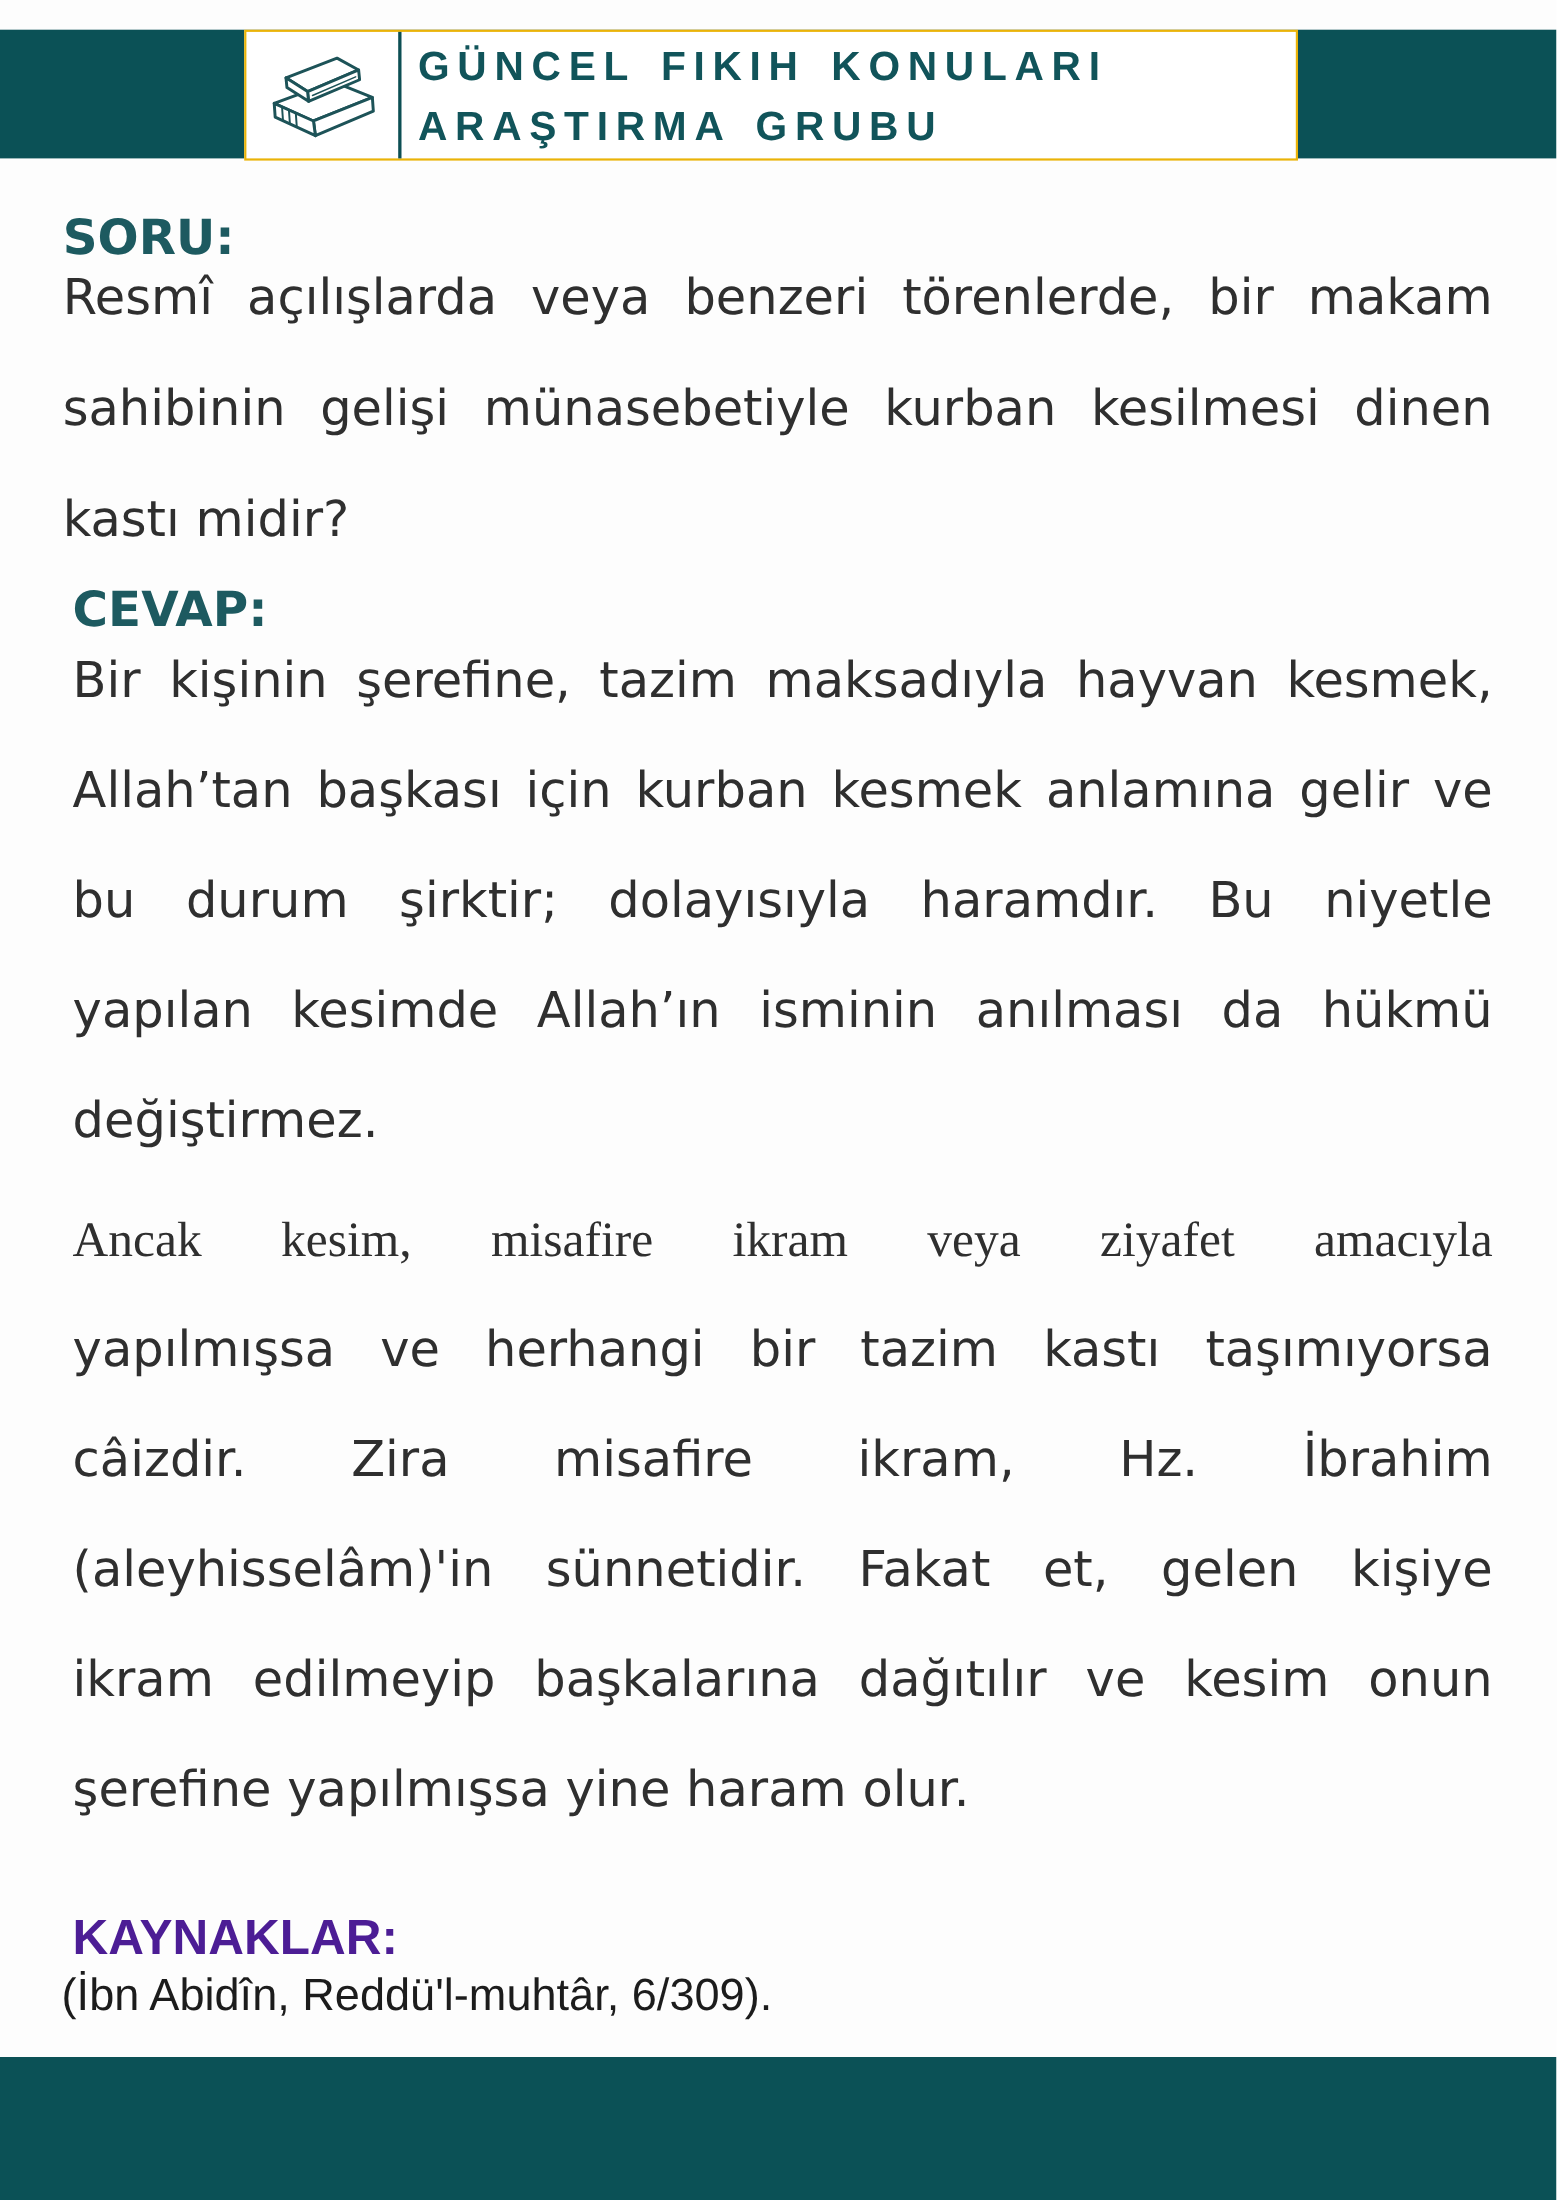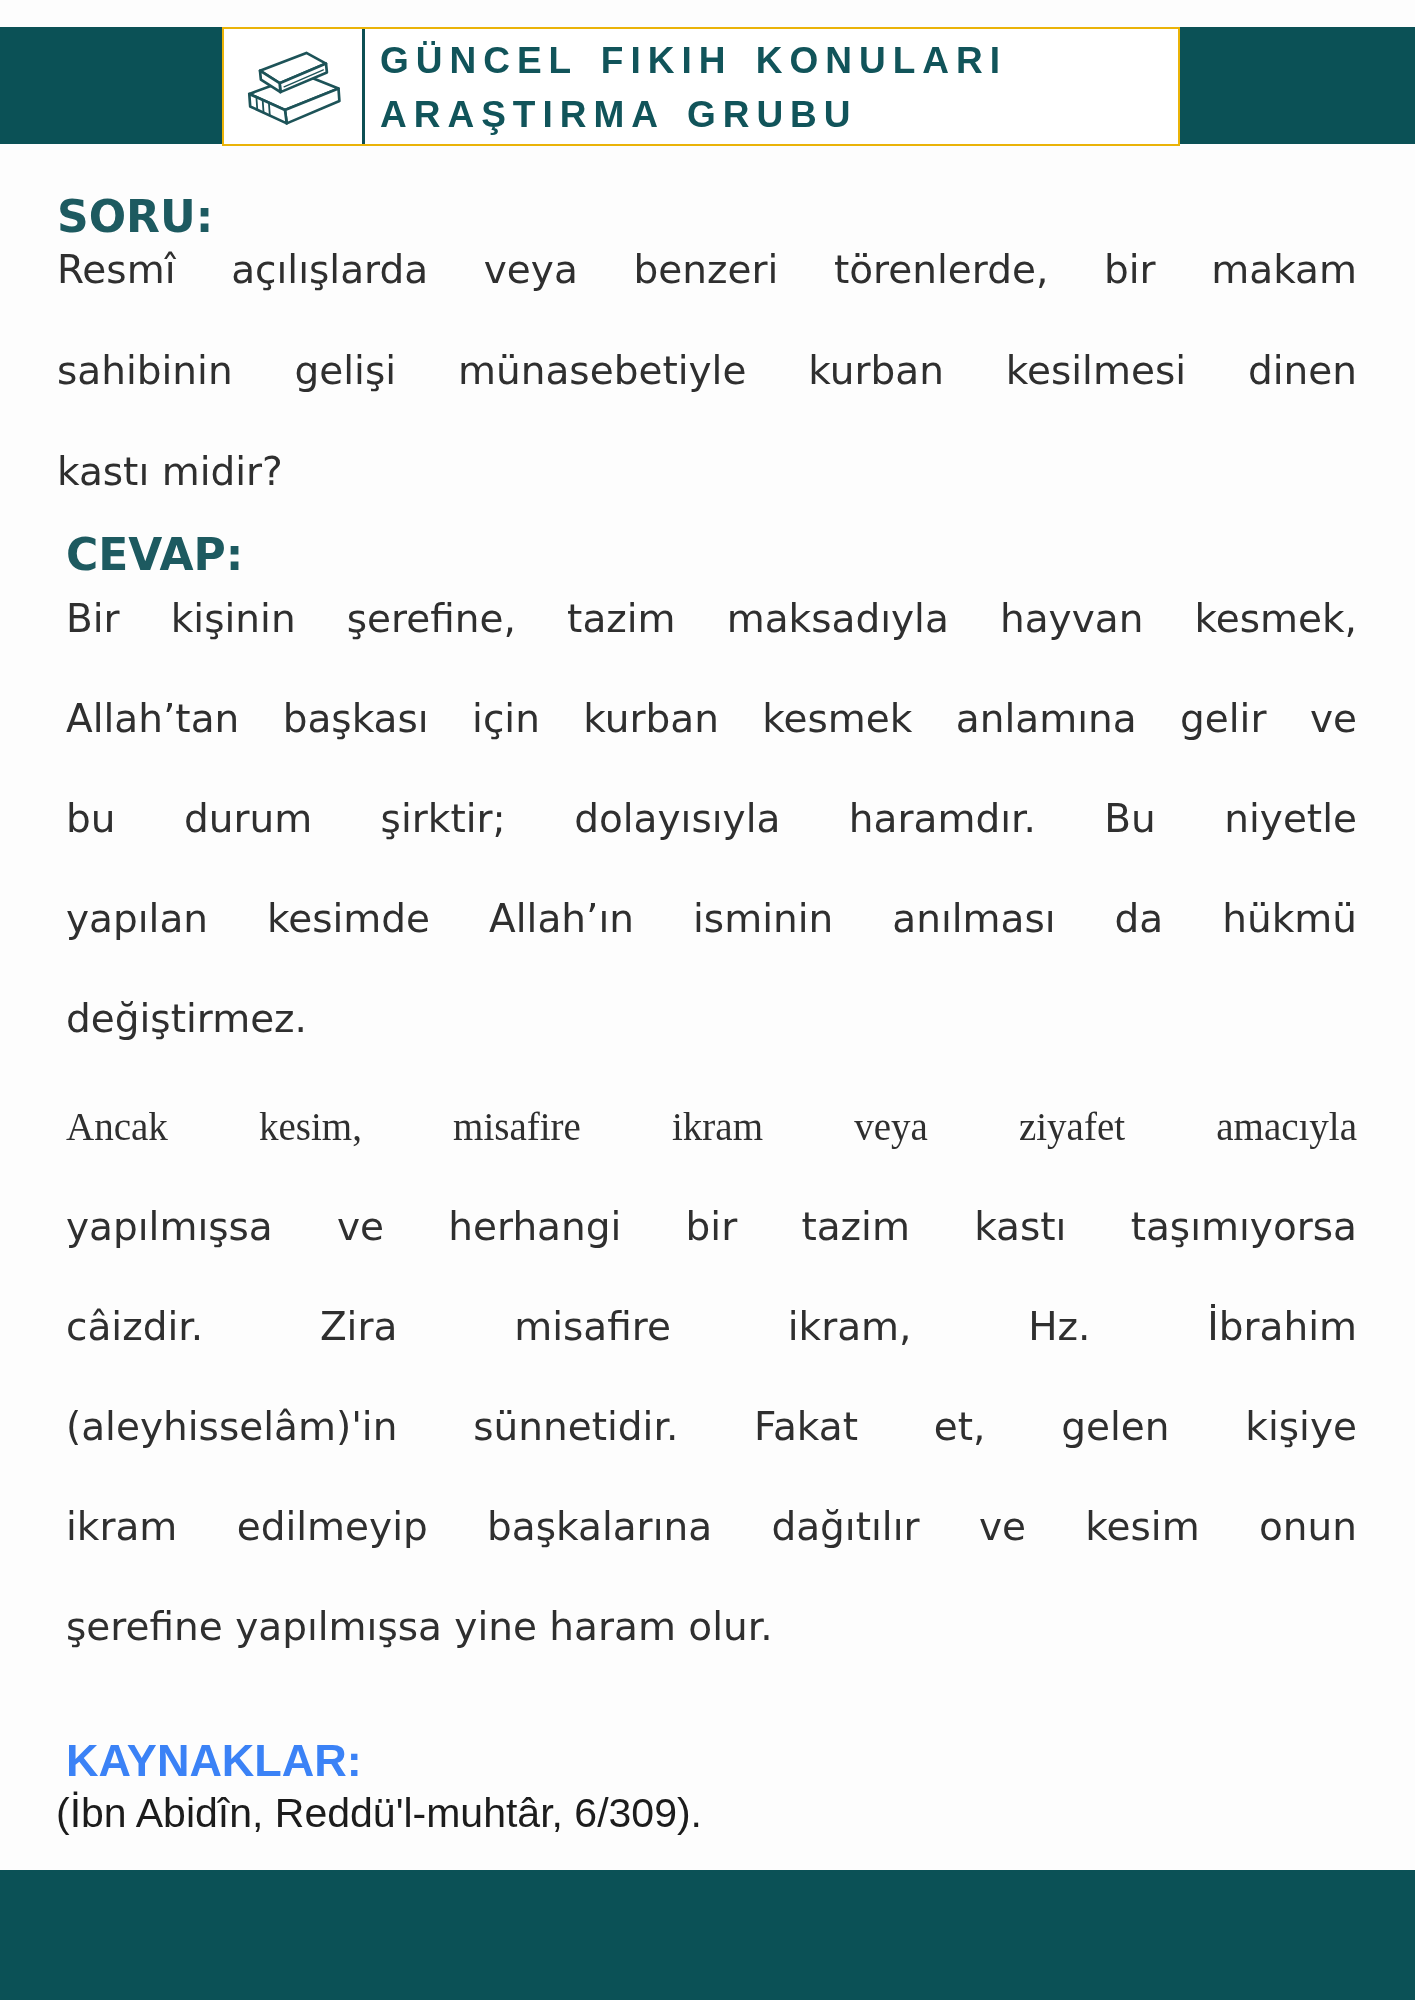--- a/index.html
+++ b/index.html
@@ -60,36 +60,36 @@
   }
   #soru-heading   { left:57px;  top:192px; }
   #cevap-heading  { left:66px;  top:530px; }
   #kaynaklar-heading {
     position:absolute;
     left:66px; top:1735px;
     font-family:"Liberation Sans", sans-serif;
     font-weight:bold;
     font-size:45px;
     line-height:52px;
-    color:#3b82f6;
+    color:#4c1d95;
   }
 
   
   #question-block {
     position:absolute;
     left:57px; top:219px;
     width:1300px;
   }
   #answer-block {
     position:absolute;
     left:66px; top:569px;
     width:1291px;
   }
   .bline {
-    font-size:39px;
+    font-size:45px;
     line-height:101px;
     color:#2f2f2f;
   }
   #answer-block .bline { line-height:100px; }
   .jline {
     text-align:justify;
     text-align-last:justify;
   }
   .para-gap { margin-top:8px;font-family:Liberation Serif, serif; }
 

